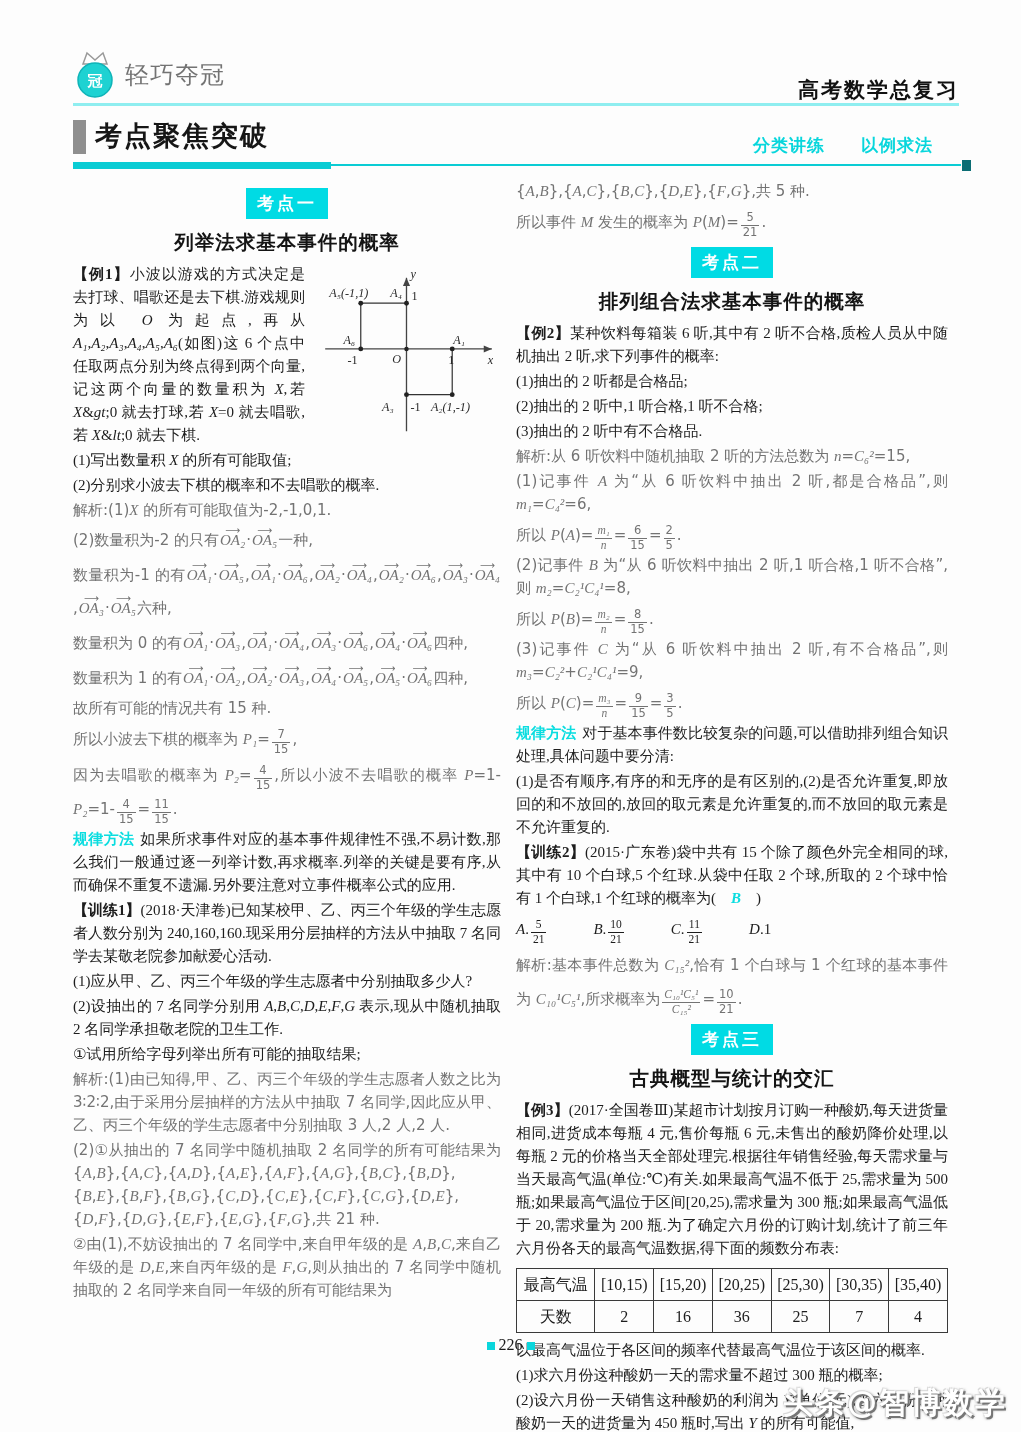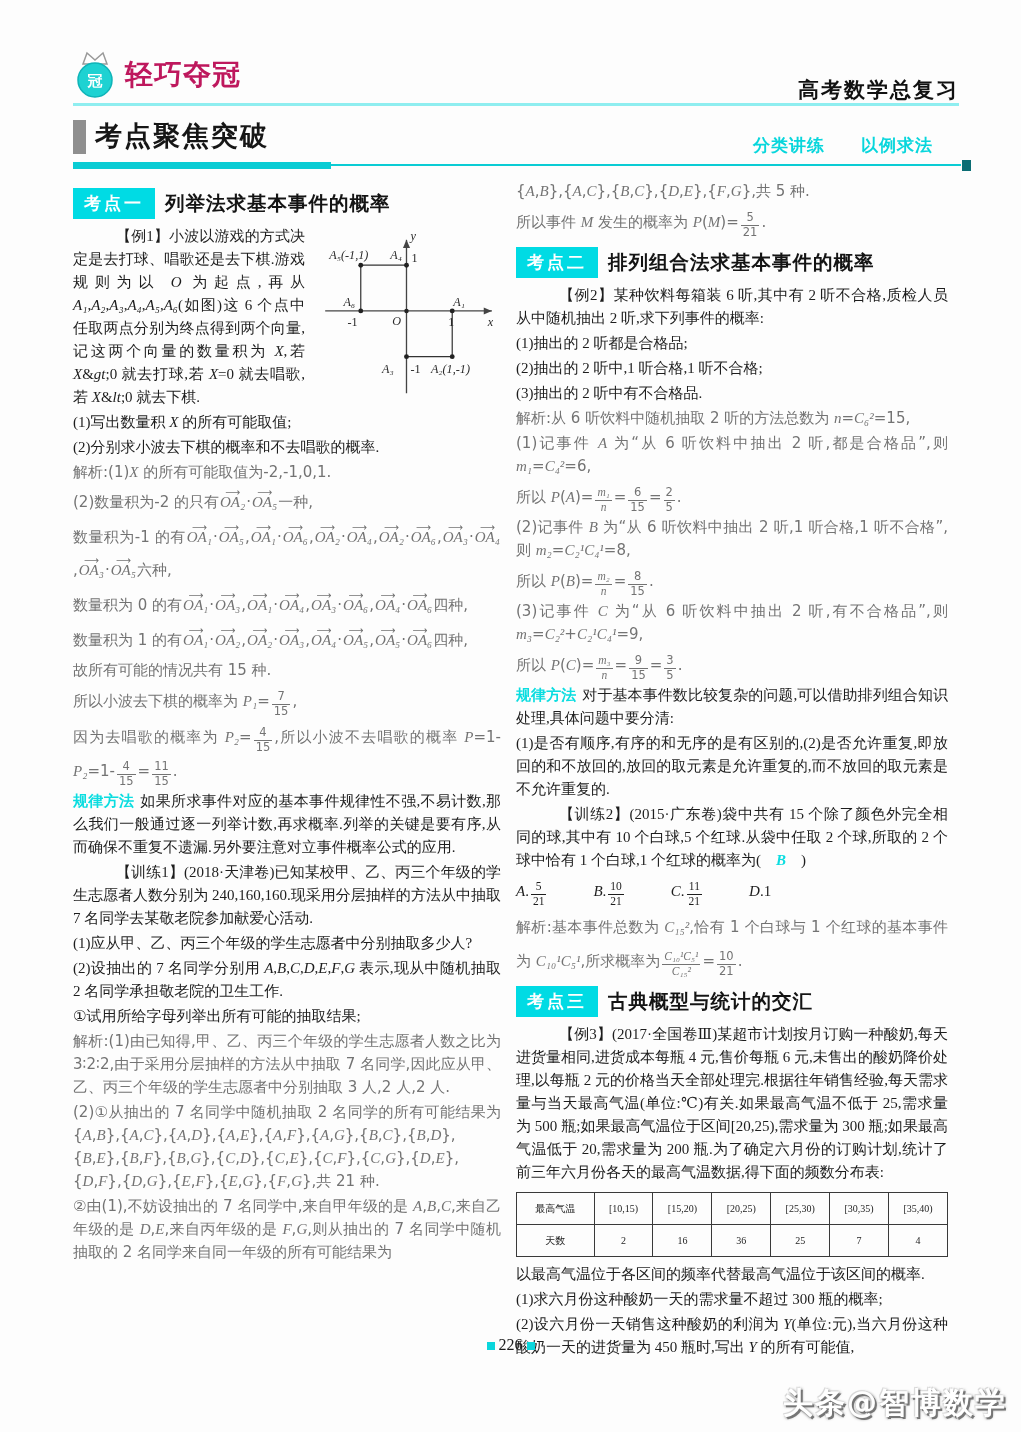--- a/index.html
+++ b/index.html
@@ -1,21 +1,21 @@
 <!DOCTYPE html>
 <html><head>
 <meta charset="utf-8">
 <style>
   html,body{margin:0;padding:0;background:#e8e8e8;}
   .page{position:relative;width:1021px;height:1432px;background:#fdfdfd;margin:0 auto;overflow:hidden;
         font-family:"DejaVu Sans","Liberation Sans",sans-serif;color:#222;}
   
   .hdr{position:absolute;left:73px;right:62px;top:50px;height:56px;}
   .brand{position:absolute;left:0;top:0;display:flex;align-items:center;gap:8px;}
-  .brand-name{font-size:28px;font-weight:bold;color:#be185d;letter-spacing:1px;}
+  .brand-name{font-size:24px;font-weight:normal;color:#737373;letter-spacing:1px;}
   .hdr-right{position:absolute;right:0;top:26px;font-size:21px;font-weight:bold;color:#111;letter-spacing:2px;}
   .hdr-rule{position:absolute;left:0;right:0;bottom:0;height:3px;background:#8feef0;}
   
   .secbar{position:absolute;left:73px;right:60px;top:118px;height:48px;}
   .sec-graybar{position:absolute;left:0;top:2px;width:13px;height:34px;background:#8f8f8f;}
   .sec-title{position:absolute;left:22px;top:0;font-size:27px;font-weight:bold;color:#161616;
              font-family:"Liberation Serif","DejaVu Serif",serif;letter-spacing:2px;}
   .sec-tags{position:absolute;right:28px;top:16px;font-size:17px;font-weight:bold;color:#08d6dc;letter-spacing:1px;}
   .sec-rule-thin{position:absolute;left:0;right:0;bottom:0;height:2px;background:#0accd4;}
   .sec-rule-thick{position:absolute;left:0;bottom:-3px;width:258px;height:7px;background:#0accd4;}
@@ -23,43 +23,43 @@
   
   .col{position:absolute;top:180px;font-size:15px;line-height:23px;text-align:justify;}
   .col-left{left:73px;width:428px;}
   .col-right{left:516px;width:432px;}
   .para{margin:0 0 2px 0;}
   .k{color:#1d1d1d;font-family:"Liberation Serif","DejaVu Serif","DejaVu Sans",serif;}
   .c{color:#737373;font-family:"DejaVu Sans","Liberation Sans",sans-serif;}
   .tall{line-height:33px;}
   .ftall{line-height:34px;}
   i{font-family:"Liberation Serif","DejaVu Serif","DejaVu Sans",serif;font-style:italic;}
-  .bd{font-weight:normal;margin-left:43px;}
+  .bd{font-weight:bold;}
   .cy{color:#0bdde0;font-weight:bold;font-family:"DejaVu Sans",sans-serif;}
   .mlabel{color:#0bdde0;font-weight:bold;margin-right:6px;}
   
   .frac{display:inline-block;vertical-align:-0.75em;text-align:center;font-size:11.5px;line-height:1.15;padding:0 2px;}
   .frac .num{display:block;padding:0 2px;}
   .frac .den{display:block;border-top:1px solid currentColor;padding:0 2px;}
   
   .vec{position:relative;display:inline-block;padding:0 1px;}
   .vec::after{content:"⟶";position:absolute;left:0;right:0;top:-0.95em;text-align:center;font-size:0.7em;}
   
-  .topic{margin:8px 0 6px 0;display:flex;align-items:center;gap:10px;line-height:28px;text-align:left;}
+  .topic{margin:8px 0 6px 0;display:flex;align-items:center;gap:10px;line-height:28px;text-align:left;flex-direction:column;}
   .badge{display:inline-block;background:#00dbe4;color:#fff;font-weight:bold;font-size:17px;
          padding:1px 11px 2px 11px;letter-spacing:3px;white-space:nowrap;}
   .ttl{font-size:19.5px;font-weight:bold;color:#141414;font-family:"Liberation Serif","DejaVu Serif",serif;letter-spacing:1px;white-space:nowrap;}
   
   .ex1{overflow:visible;}
   .fig1{float:right;width:188px;height:176px;margin:2px 0 4px 8px;}
   .fig1 text{font-size:12px;fill:#2a2a2a;font-family:"Liberation Serif","DejaVu Serif",serif;}
   .fig1 .it{font-style:italic;}
   
   .freq-table{border-collapse:collapse;margin:8px 0 6px 0;width:100%;}
-  .freq-table td{border:1px solid #3a3a3a;text-align:center;font-size:10px;padding:4px 2px;color:#1d1d1d;
+  .freq-table td{border:1px solid #3a3a3a;text-align:center;font-size:16px;padding:4px 2px;color:#1d1d1d;
                  font-family:"Liberation Serif","DejaVu Serif",serif;white-space:nowrap;}
   
   .pageno{position:absolute;left:0;right:0;bottom:78px;text-align:center;font-size:16px;color:#1a1a1a;
           font-family:"Liberation Serif",serif;}
   .pageno .sq{display:inline-block;width:8px;height:8px;background:#0bd6dc;margin:0 4px 1px 4px;vertical-align:middle;}
   .watermark{position:absolute;right:14px;bottom:8px;font-size:30px;font-weight:bold;color:#fff;letter-spacing:2px;
              text-shadow:2px 2px 0 #767676,-1px -1px 0 #d8d8d8,1px 1px 3px #555;}
   
   .logo{width:44px;height:50px;}
 </style>

